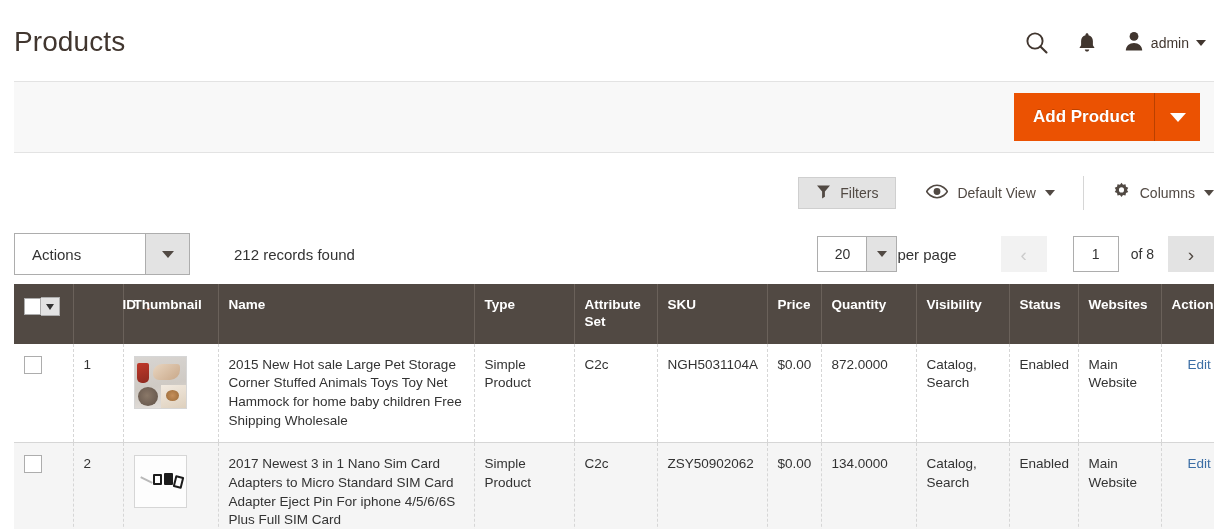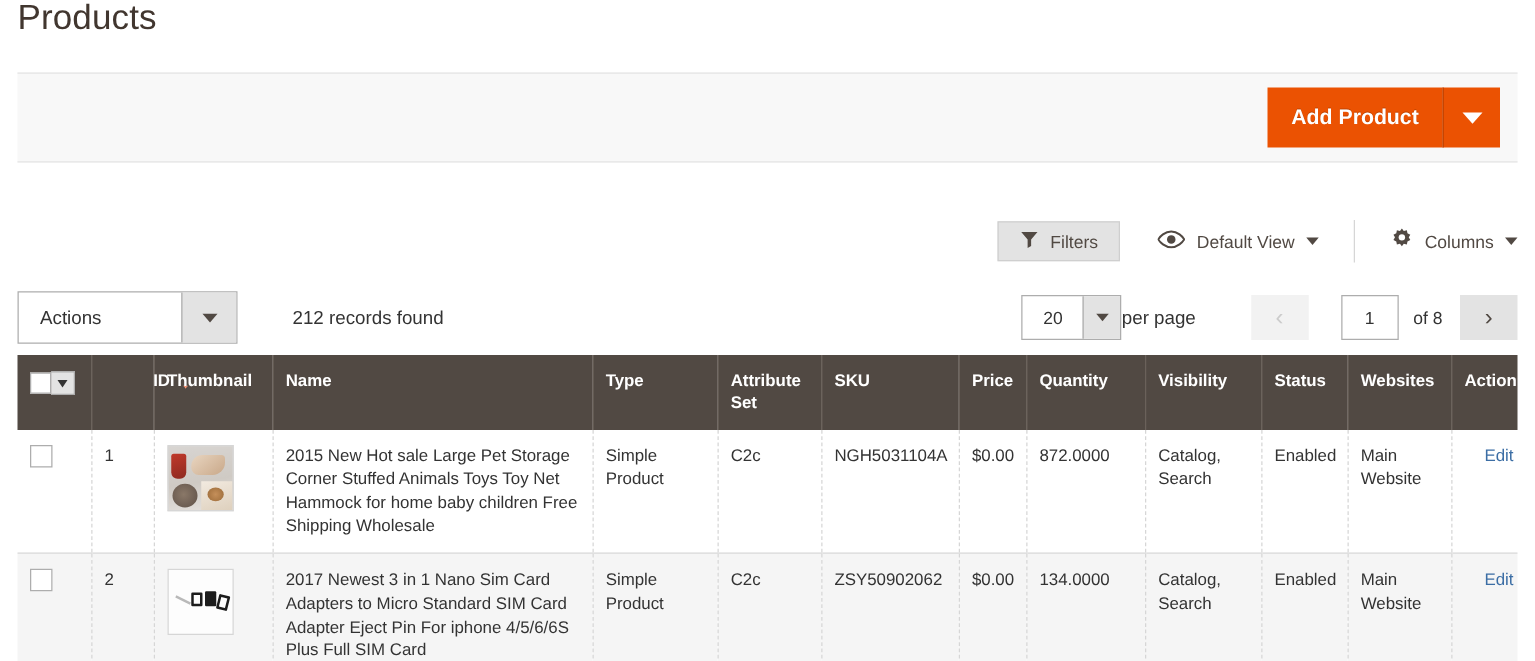--- a/index.html
+++ b/index.html
@@ -7,40 +7,40 @@
     width: 1228px; height: 529px;
     background: #ffffff;
     font-family: "Liberation Sans", sans-serif;
     color: #333333;
     overflow: hidden;
   }
   .page { position: relative; width: 1228px; height: 529px; }
 
   
   .page-header {
-    display: flex; align-items: flex-start; justify-content: space-between;
+    display: flex; align-items: flex-end; justify-content: space-between;
     padding: 0 14px 0 14px;
     height: 56px;
   }
   .page-title {
     font-size: 28px; font-weight: 400; color: #41362f;
     letter-spacing: 0.1px; line-height: 1; padding-left: 0px;
   }
   .header-tools { display: flex; align-items: center; gap: 26px; padding-right: 8px; }
   .icon-btn { display: flex; align-items: center; justify-content: center; cursor: pointer; }
   .admin-box { display: flex; align-items: center; gap: 7px; cursor: pointer; }
   .admin-name { font-size: 14px; color: #41362f; }
   .caret-dn {
     width: 0; height: 0; border-left: 5px solid transparent;
     border-right: 5px solid transparent; border-top: 6px solid #41362f;
   }
 
   
   .page-actions {
-    position: absolute; left: 14px; top: 58px; width: 1200px; height: 72px;
+    position: absolute; left: 14px; top: 81px; width: 1200px; height: 72px;
     background: #f8f8f8;
     border-top: 1px solid #e3e3e3; border-bottom: 1px solid #e3e3e3;
     display: flex; align-items: center; justify-content: flex-end;
     padding-right: 14px;
   }
   .btn-primary-split { display: flex; height: 48px; cursor: pointer; }
   .btn-primary {
     background: #eb5202; color: #ffffff; font-size: 17px; font-weight: bold;
     display: flex; align-items: center; padding: 0 19px;
     text-shadow: 0 -1px 0 rgba(0,0,0,0.2);
@@ -213,20 +213,44 @@
   .thumb-b .s4 { position: absolute; left: 5px; top: 23px; width: 13px; height: 2px;
     background: #b9b9b9; transform: rotate(26deg); }
 </style>
 </head>
 <body>
 
 <div class="page">
 
   <div class="page-header">
     <div class="page-title">Products</div>
+    <div class="header-tools">
+      <div class="icon-btn">
+        <svg width="26" height="26" viewBox="0 0 26 26">
+          <circle cx="11" cy="11" r="7.6" fill="none" stroke="#41362f" stroke-width="1.9"></circle>
+          <line x1="16.4" y1="16.4" x2="22.5" y2="22.5" stroke="#41362f" stroke-width="2.1" stroke-linecap="round"></line>
+        </svg>
+      </div>
+      <div class="icon-btn">
+        <svg width="22" height="24" viewBox="0 0 22 24">
+          <path d="M11 2.2c-.9 0-1.5.7-1.5 1.5v.6C6.8 4.9 5.1 7.2 5.1 10v4.3l-1.7 2.6h15.2l-1.7-2.6V10c0-2.8-1.7-5.1-4.4-5.7v-.6c0-.8-.6-1.5-1.5-1.5z" fill="#41362f"></path>
+          <path d="M8.8 18.4c0 1.2 1 2.2 2.2 2.2s2.2-1 2.2-2.2z" fill="#41362f"></path>
+        </svg>
+      </div>
+      <div class="admin-box">
+        <span>
+          <svg width="20" height="22" viewBox="0 0 20 22">
+            <circle cx="10" cy="6.4" r="4.4" fill="#41362f"></circle>
+            <path d="M1.8 20.5c0-4.5 3.7-7.6 8.2-7.6s8.2 3.1 8.2 7.6z" fill="#41362f"></path>
+          </svg>
+        </span>
+        <span class="admin-name">admin</span>
+        <span class="caret-dn"></span>
+      </div>
+    </div>
   </div>
 
   <div class="page-actions">
     <div class="btn-primary-split">
       <div class="btn-primary">Add Product</div>
       <div class="btn-primary-toggle">
         <span class="caret"></span>
       </div>
     </div>
   </div>

